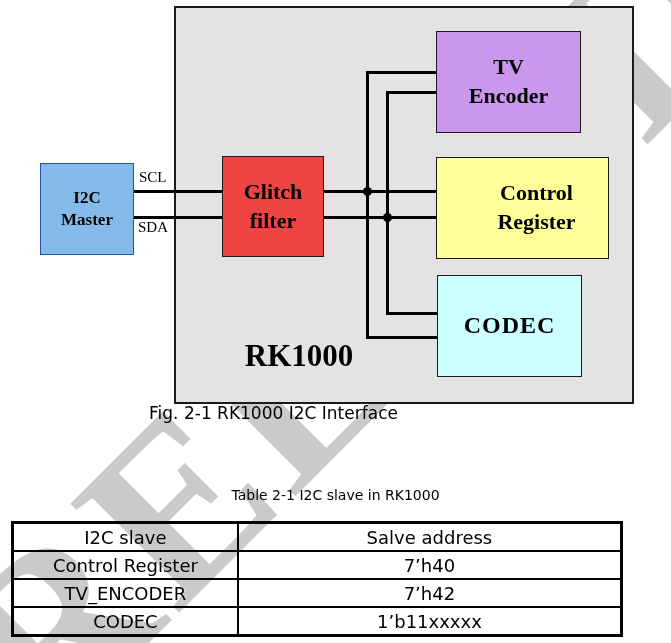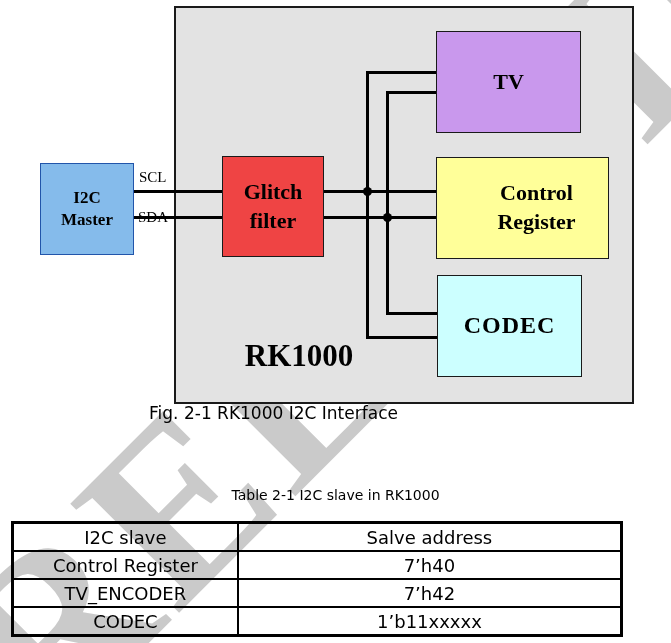--- a/index.html
+++ b/index.html
@@ -61,21 +61,21 @@
     width:9px; height:9px; border-radius:50%;
     background:#000; z-index:3;
   }
   #junction-scl{ left:363px; top:187px;}
   #junction-sda{ left:383px; top:213px;}
   .signal-label{
     font-family:"Liberation Serif", serif;
     font-size:15px; z-index:3;
   }
   #label-scl{ left:139px; top:169px;}
-  #label-sda{ left:138px; top:209px;}
+  #label-sda{ left:138px; top:219px;}
   #chip-name{
     left:174px; top:338px; width:250px;
     text-align:center;
     font-family:"Liberation Serif", serif;
     font-weight:bold; font-size:31px;
     z-index:2;
   }
   #figure-caption{
     left:0; top:403px; width:547px;
     text-align:center; font-size:17px;
@@ -133,20 +133,21 @@
     <span>Master</span>
   </div>
 
   <div id="block-glitch" class="abs block" style="background-color: #ef4444;">
     <span>Glitch</span>
     <span>filter</span>
   </div>
 
   <div id="block-tv" class="abs block" style="background-color: rgb(201, 152, 237);">
     <span>TV</span>
+    <span>Encoder</span>
   </div>
 
   <div id="block-ctrl" class="abs block" style="background-color: rgb(255, 255, 153);">
     <span>Control</span>
     <span>Register</span>
   </div>
 
   <div id="block-codec" class="abs block" style="background-color: rgb(204, 255, 255);">
     <span>CODEC</span>
   </div>

